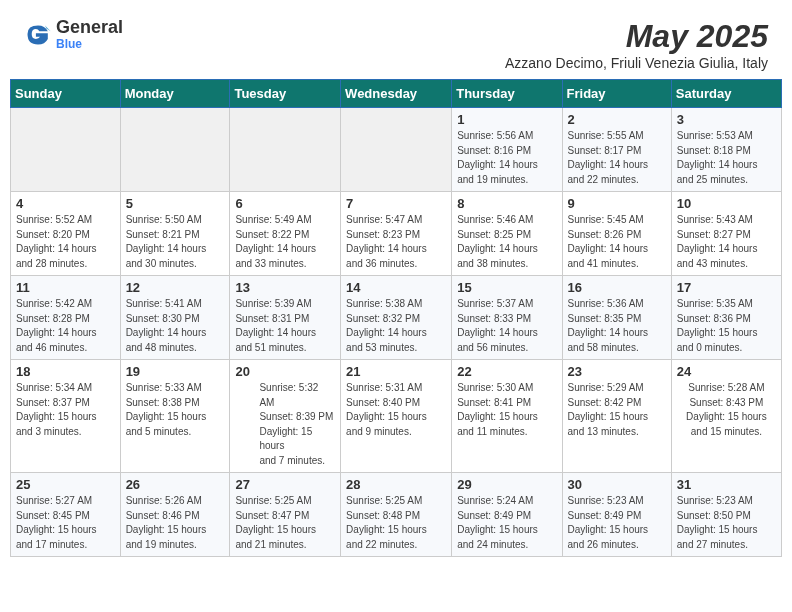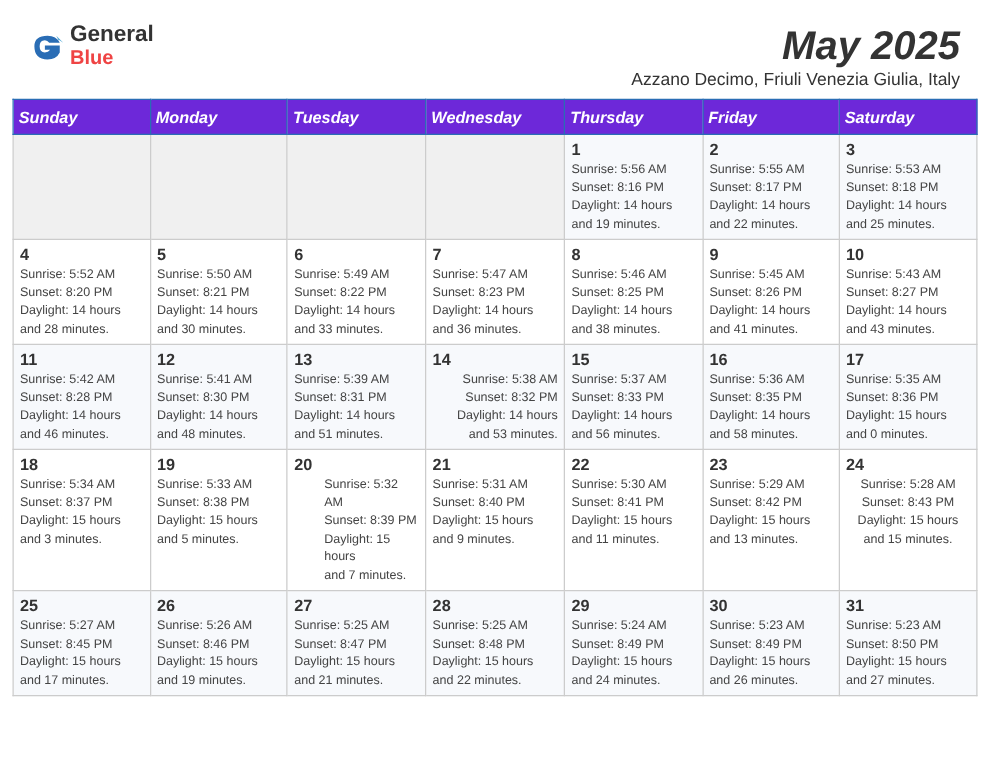--- a/index.html
+++ b/index.html
@@ -23,23 +23,23 @@
       display: flex;
       flex-direction: column;
       line-height: 1.1;
     }
     .logo-general {
       font-size: 18px;
       font-weight: bold;
       color: #333;
     }
     .logo-blue {
-      font-size: 16px;
-      font-weight: bold;
-      color: #ef4444;
+      font-size: 12px;
+      font-weight: bold;
+      color: #3b82f6;
     }
     .logo-icon {
       width: 28px;
       height: 28px;
       margin-right: 4px;
     }
     .title-area {
       text-align: right;
     }
     .month-title {
@@ -53,28 +53,27 @@
       color: #333;
     }
     .calendar-wrapper {
       padding: 0 10px 10px 10px;
     }
     table {
       width: 100%;
       border-collapse: collapse;
     }
     thead th {
-      background-color: #6d28d9;
+      background-color: #0f766e;
       color: #fff;
       font-size: 13px;
       font-weight: bold;
       padding: 6px 4px;
       border: 1px solid #2a6db5;
       text-align: left;
-      font-style: italic;
     }
     tbody td {
       border: 1px solid #ccc;
       vertical-align: top;
       padding: 4px 5px;
       font-size: 10.5px;
       color: #333;
       background: #fff;
       width: 113px;
       min-height: 80px;
@@ -230,21 +229,21 @@
           </td>
           <td>
             <span class="day-num">13</span>
             <div class="day-info" style="white-space: pre-line;">Sunrise: 5:39 AM
 Sunset: 8:31 PM
 Daylight: 14 hours
 and 51 minutes.</div>
           </td>
           <td>
             <span class="day-num">14</span>
-            <div class="day-info" style="white-space: pre-line; text-align: right;">Sunrise: 5:38 AM
+            <div class="day-info" style="white-space: pre-line;">Sunrise: 5:38 AM
 Sunset: 8:32 PM
 Daylight: 14 hours
 and 53 minutes.</div>
           </td>
           <td>
             <span class="day-num">15</span>
             <div class="day-info" style="white-space: pre-line;">Sunrise: 5:37 AM
 Sunset: 8:33 PM
 Daylight: 14 hours
 and 56 minutes.</div>

